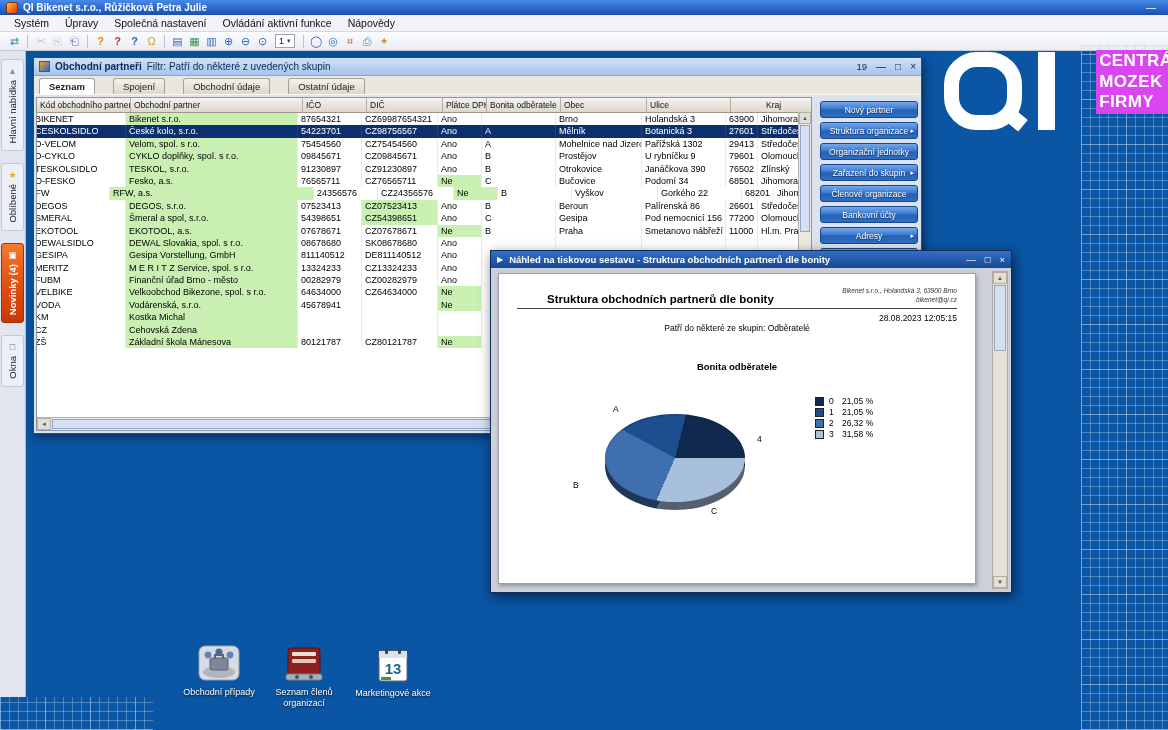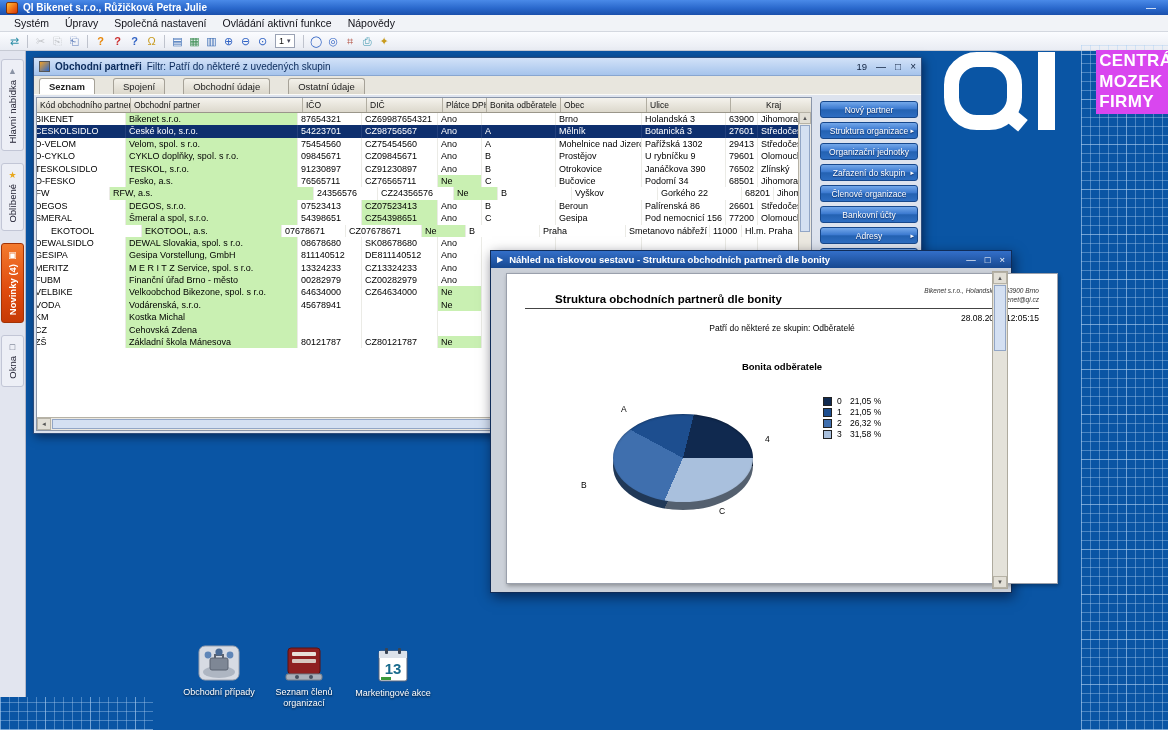--- a/index.html
+++ b/index.html
@@ -110,22 +110,22 @@
 
   
   .win2{position:absolute;left:490px;top:250px;width:522px;height:343px;background:#ccd1d9;
     border:1px solid #102c58;box-shadow:2px 4px 12px rgba(0,0,20,.55);display:flex;flex-direction:column;box-sizing:border-box;}
   .w2-title{height:17px;flex:none;background:linear-gradient(180deg,#336fc9 0%,#174890 100%);
     color:#fff;display:flex;align-items:center;gap:6px;padding:0 6px;}
   .w2-play{font-size:8px;}
   .w2-title .tt{font-size:9.5px;font-weight:bold;white-space:nowrap;overflow:hidden;}
   .w2-controls{margin-left:auto;display:flex;gap:9px;font-size:9.5px;}
   .w2-body{flex:1;position:relative;}
-  .page{position:absolute;left:7px;top:5px;width:552px;bottom:8px;background:#fff;border:1px solid #9aa0ac;
-    box-shadow:1px 2px 4px rgba(0,0,0,.3);padding:13px 18px 0;box-sizing:border-box;margin-left:8px;}
+  .page{position:absolute;left:7px;top:5px;width:478px;bottom:8px;background:#fff;border:1px solid #9aa0ac;
+    box-shadow:1px 2px 4px rgba(0,0,0,.3);padding:13px 18px 0;box-sizing:border-box;}
   .w2-scroll{position:absolute;right:3px;top:3px;bottom:3px;width:14px;background:#e4e2da;
     border:1px solid #aeaa9e;display:flex;flex-direction:column;}
   .sb-thumb-v2{margin:1px;height:64px;background:#d4e0f2;border:1px solid #92a6c6;}
   .rep-head{display:flex;justify-content:space-between;align-items:flex-end;}
   .rep-title{font-size:11.5px;font-weight:bold;color:#000;margin-left:30px;white-space:nowrap;}
   .company{text-align:right;font-size:6.5px;font-style:italic;color:#333;line-height:1.35;}
   .rep-rule{border:0;border-top:1px solid #444;margin:3px 0 0;}
   .rep-meta{position:relative;height:32px;}
   .datetime{position:absolute;right:0;top:4px;font-size:8.5px;color:#000;}
   .filterline{position:absolute;left:0;right:0;top:14px;text-align:center;font-size:8.5px;color:#000;}
@@ -396,21 +396,21 @@
               <span class="td green" style="width: 76px;">CZ54398651</span>
               <span class="td" style="width: 44px;">Ano</span>
               <span class="td" style="width: 74px;">C</span>
               <span class="td" style="width: 86px;">Gesipa</span>
               <span class="td" style="width: 84px;">Pod nemocnicí 156</span>
               <span class="td" style="width: 32px;">77200</span>
               <span class="td" style="width: 60px;">Olomoucký</span>
             </div>
             <div class="tr">
               <span class="td" style="width: 94px;">EKOTOOL</span>
-              <span class="td green" style="width: 140px;">EKOTOOL, a.s.</span>
+              <span class="td green" style="width: 172px;">EKOTOOL, a.s.</span>
               <span class="td" style="width: 64px;">07678671</span>
               <span class="td" style="width: 76px;">CZ07678671</span>
               <span class="td green" style="width: 44px;">Ne</span>
               <span class="td" style="width: 74px;">B</span>
               <span class="td" style="width: 86px;">Praha</span>
               <span class="td" style="width: 84px;">Smetanovo nábřeží 1</span>
               <span class="td" style="width: 32px;">11000</span>
               <span class="td" style="width: 60px;">Hl.m. Praha</span>
             </div>
             <div class="tr">

